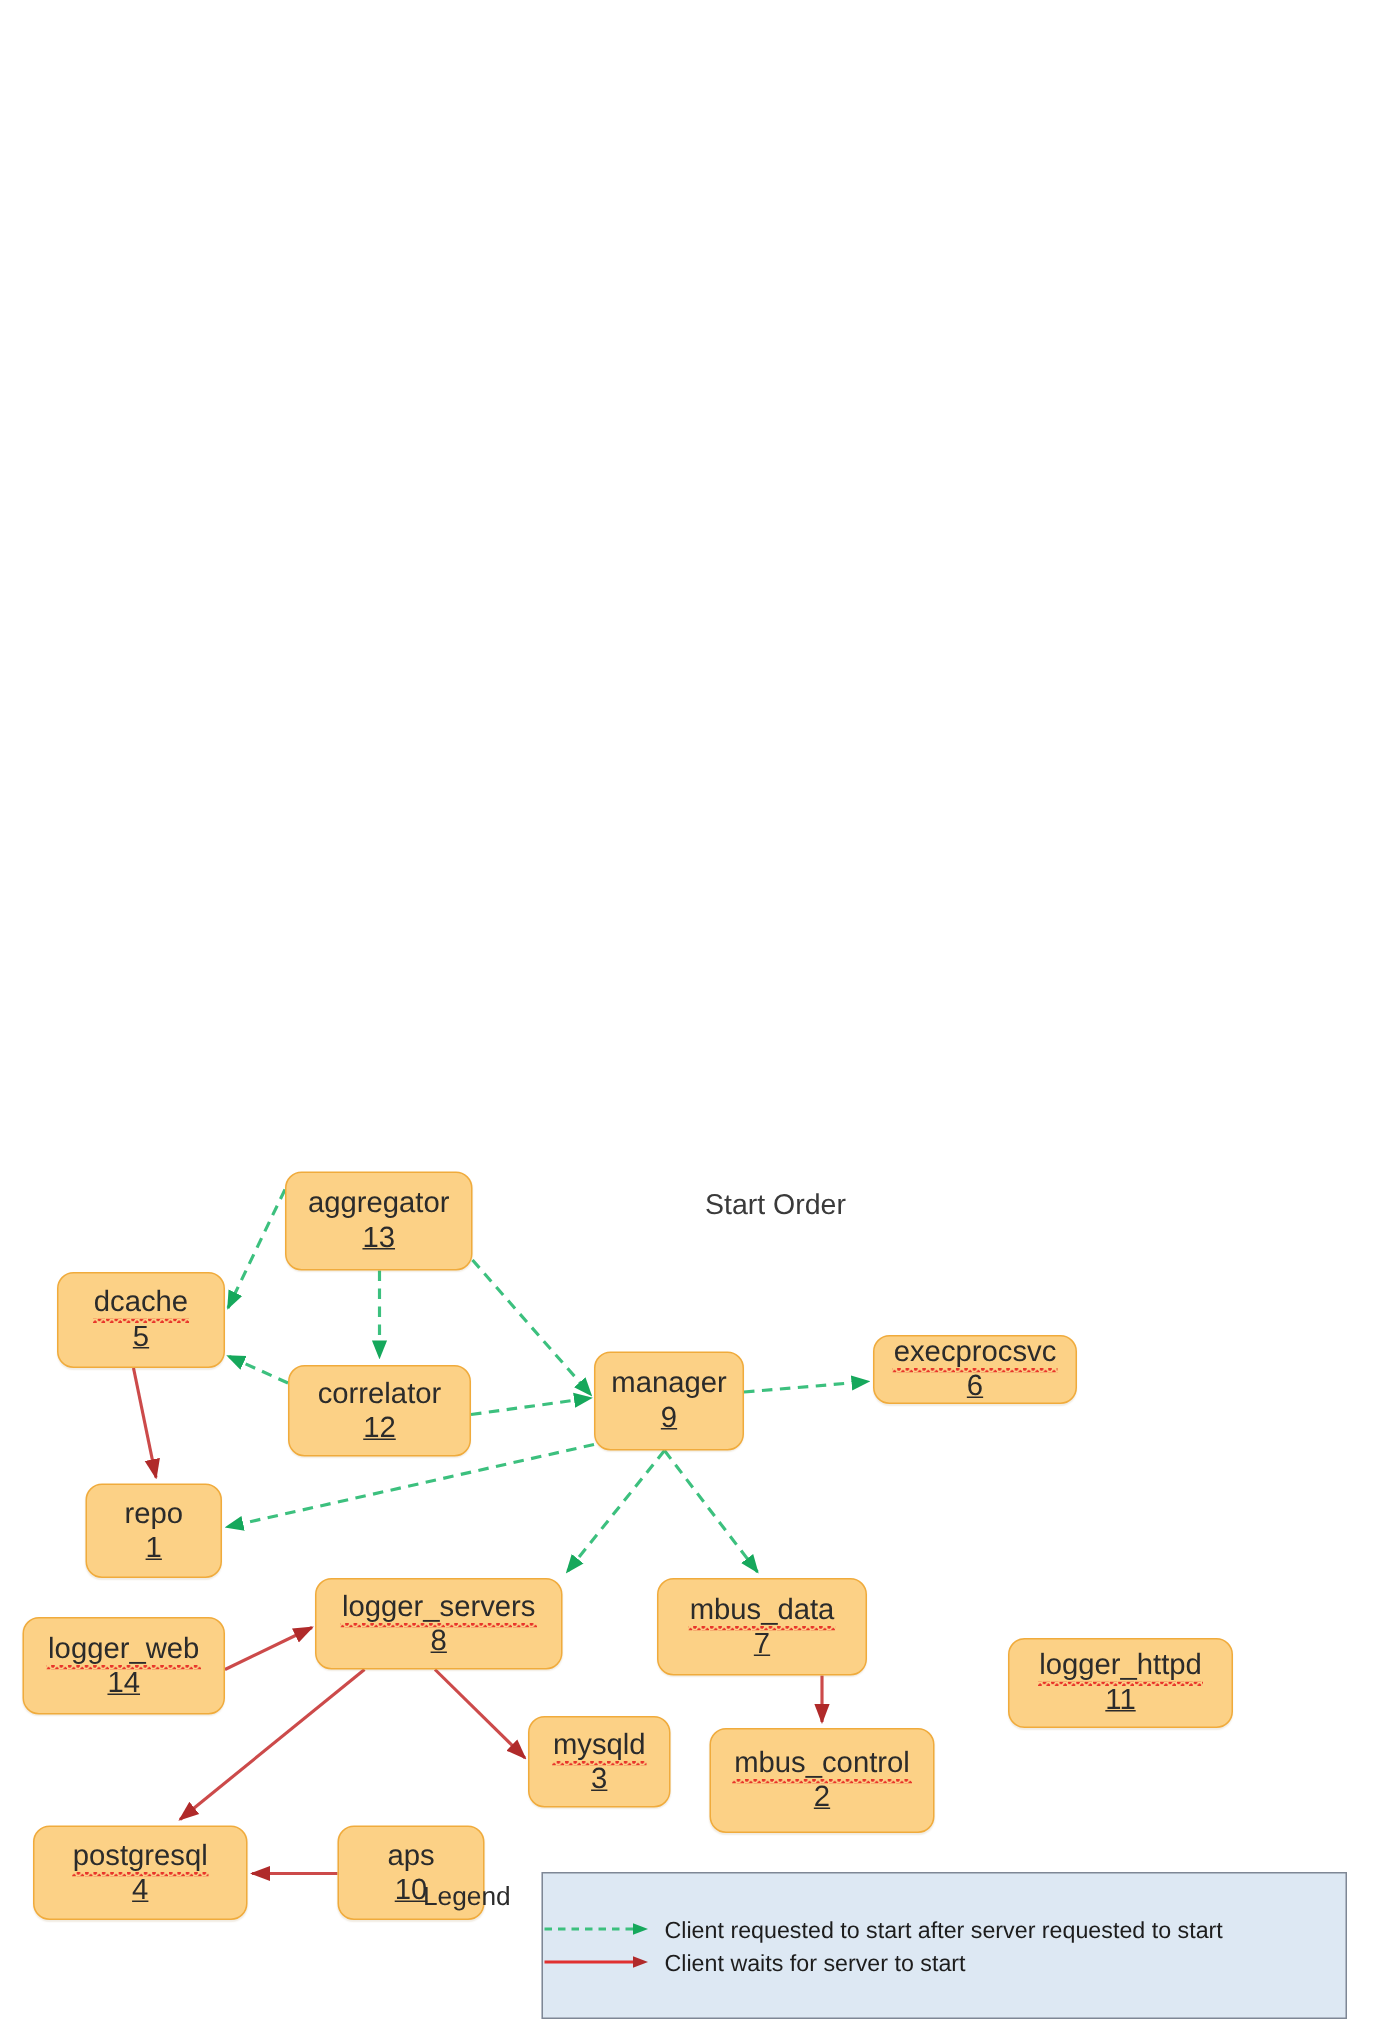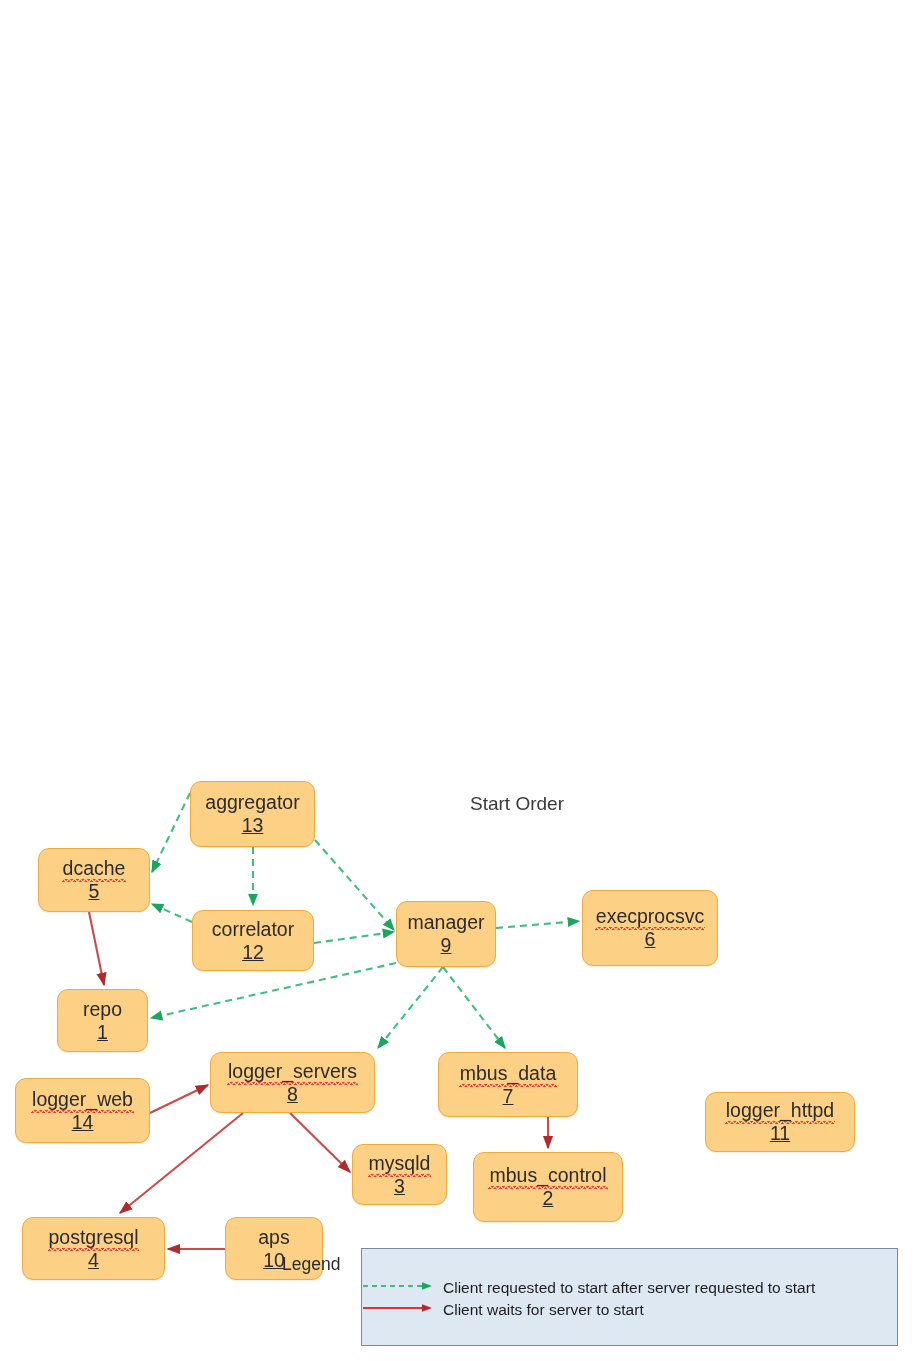--- a/index.html
+++ b/index.html
@@ -153,41 +153,41 @@
         <div class="nnum">5</div>
       </div>
       <div class="node" style="left: 192px; top: 910px; width: 122px; height: 61px;">
         <div class="nname">correlator</div>
         <div class="nnum">12</div>
       </div>
       <div class="node" style="left: 396px; top: 901px; width: 100px; height: 66px;">
         <div class="nname">manager</div>
         <div class="nnum">9</div>
       </div>
-      <div class="node squiggle" style="left: 582px; top: 890px; width: 136px; height: 76px;">
+      <div class="node squiggle" style="left: 582px; top: 890px; width: 136px; height: 46px;">
         <div class="nname">execprocsvc</div>
         <div class="nnum">6</div>
       </div>
       <div class="node" style="left: 57px; top: 989px; width: 91px; height: 63px;">
         <div class="nname">repo</div>
         <div class="nnum">1</div>
       </div>
       <div class="node squiggle" style="left: 210px; top: 1052px; width: 165px; height: 61px;">
         <div class="nname">logger_servers</div>
         <div class="nnum">8</div>
       </div>
       <div class="node squiggle" style="left: 438px; top: 1052px; width: 140px; height: 65px;">
         <div class="nname">mbus_data</div>
         <div class="nnum">7</div>
       </div>
       <div class="node squiggle" style="left: 15px; top: 1078px; width: 135px; height: 65px;">
         <div class="nname">logger_web</div>
         <div class="nnum">14</div>
       </div>
-      <div class="node squiggle" style="left: 672px; top: 1092px; width: 150px; height: 60px; margin-left: 33px;">
+      <div class="node squiggle" style="left: 672px; top: 1092px; width: 150px; height: 60px;">
         <div class="nname">logger_httpd</div>
         <div class="nnum">11</div>
       </div>
       <div class="node squiggle" style="left: 352px; top: 1144px; width: 95px; height: 61px;">
         <div class="nname">mysqld</div>
         <div class="nnum">3</div>
       </div>
       <div class="node squiggle" style="left: 473px; top: 1152px; width: 150px; height: 70px;">
         <div class="nname">mbus_control</div>
         <div class="nnum">2</div>

